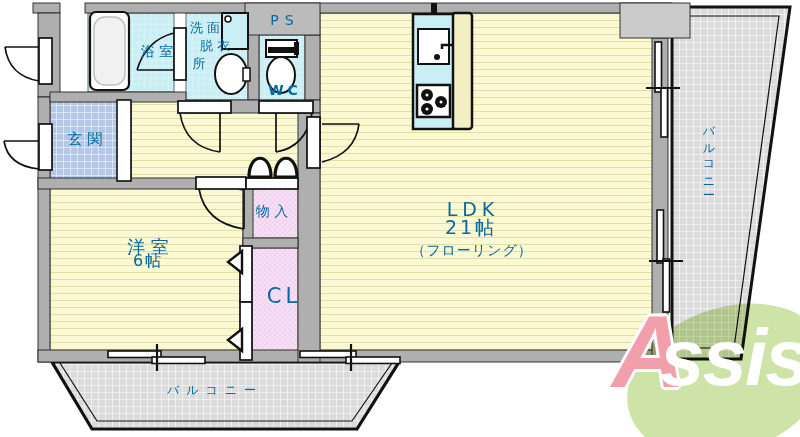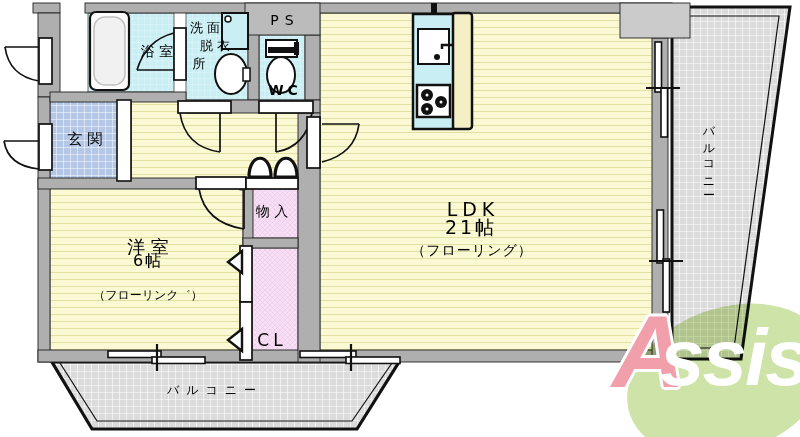--- a/index.html
+++ b/index.html
@@ -1,19 +1,19 @@
 <!DOCTYPE html>
 <html><head>
 <meta charset="utf-8">
 <style>
   html,body{margin:0;padding:0;background:#fff;}
   .stage{position:relative;width:800px;height:437px;background:#ffffff;overflow:hidden;
          font-family:"DejaVu Sans","Liberation Sans",sans-serif;}
   .stage svg{position:absolute;left:0;top:0;}
-  .lbl{position:absolute;color:#000000;white-space:nowrap;transform:translateX(-50%);
+  .lbl{position:absolute;color:#0369a1;white-space:nowrap;transform:translateX(-50%);
        line-height:1.25;text-align:center;z-index:3;}
   .lbl.vert{writing-mode:vertical-rl;transform:none;}
   .logo-a{position:absolute;left:612px;top:294px;z-index:6;
           font:italic bold 102px "Liberation Sans",sans-serif;color:#F19FAB;
           text-shadow:3px 0 0 #fff,-3px 0 0 #fff,0 3px 0 #fff,0 -3px 0 #fff,
                       2px 2px 0 #fff,-2px -2px 0 #fff,2px -2px 0 #fff,-2px 2px 0 #fff;}
   .logo-rest{position:absolute;left:660px;top:312px;z-index:6;letter-spacing:-2px;
           font:italic bold 80px "Liberation Sans",sans-serif;color:#ffffff;}
 </style>
 </head>
@@ -205,24 +205,23 @@
 <div class="lbl" style="left:205px;top:20px;font-size:13px;">洗 面</div>
 <div class="lbl" style="left:215px;top:38px;font-size:13px;">脱 衣</div>
 <div class="lbl" style="left:199px;top:56px;font-size:13px;">所</div>
 
 <div class="lbl" style="left:285px;top:12px;font-size:14px;letter-spacing:6px;">PS</div>
 <div class="lbl" style="left:285px;top:82px;font-size:14px;letter-spacing:4px;font-weight:bold;">WC</div>
 <div class="lbl" style="left:85px;top:130px;font-size:15px;">玄 関</div>
 
 <div class="lbl" style="left:148px;top:236px;font-size:18px;">洋 室</div>
 <div class="lbl" style="left:148px;top:251px;font-size:16px;letter-spacing:2px;">6帖</div>
-<div class="lbl" style="left:148px;top:288px;font-size:12px;">（フローリンク゛）</div>
 
 <div class="lbl" style="left:272px;top:203px;font-size:14px;">物 入</div>
-<div class="lbl" style="left:272px;top:283px;font-size:17px;letter-spacing:4px;margin-top:47px;">CL</div>
+<div class="lbl" style="left:284px;top:283px;font-size:21px;letter-spacing:4px;">CL</div>
 
 <div class="lbl" style="left:473px;top:198px;font-size:19px;letter-spacing:5px;">LDK</div>
 <div class="lbl" style="left:471px;top:216px;font-size:19px;letter-spacing:3px;">21帖</div>
 <div class="lbl" style="left:472px;top:242px;font-size:14px;letter-spacing:1px;">（フローリング）</div>
 
 <div class="lbl vert" style="left:701px;top:117px;font-size:12px;letter-spacing:4px;">バルコニー</div>
 <div class="lbl" style="left:215px;top:383px;font-size:12px;letter-spacing:7px;">バルコニー</div>
 
 <div class="logo-a">A</div>
 <div class="logo-rest">ssist</div>

